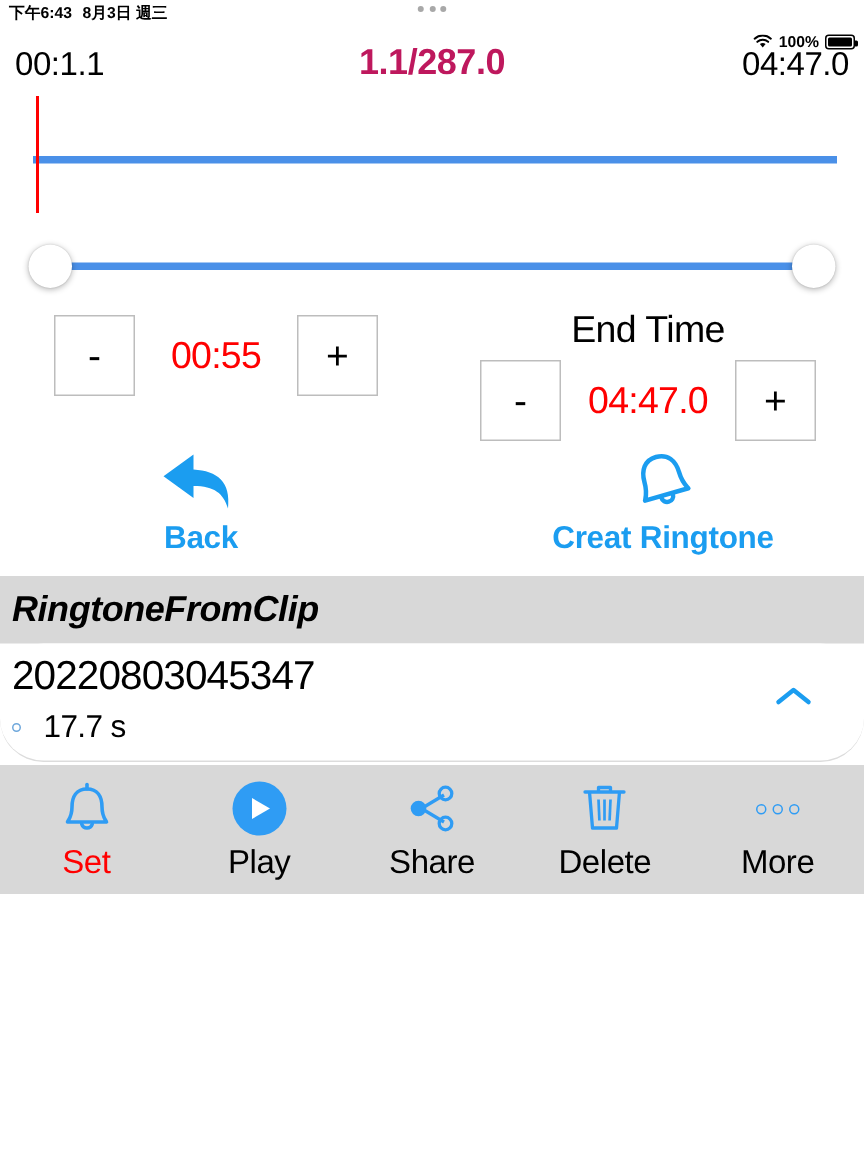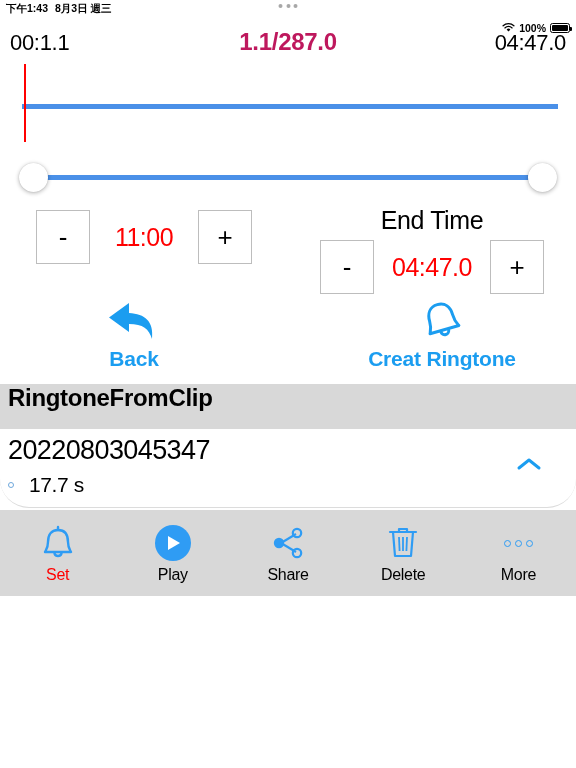--- a/index.html
+++ b/index.html
@@ -84,21 +84,21 @@
   .act-ring { left: 352px; }
   .pause-circle {
     width: 46px; height: 46px; border-radius: 50%; background: #2f9cf4;
     display: flex; align-items: center; justify-content: center; gap: 5px;
   }
   .pause-circle i { width: 6px; height: 20px; background: #fff; border-radius: 1.5px; display: block; }
 
   
   .section-hdr {
     position: absolute; top: 384px; left: 0; width: 576px; height: 45px;
-    background: #d8d8d8; display: flex; align-items: flex-start;
+    background: #d8d8d8; display: flex; align-items: center; font-style: italic;
   }
   .section-hdr span { font-size: 24px; font-weight: bold; color: #000; margin-left: 8px; letter-spacing: -0.3px; }
 
   
   .list-item {
     position: absolute; top: 429px; left: 0; width: 576px; height: 79px;
     background: #fff; border-bottom: 1px solid #dcdcdc; border-radius: 29px;
   }
   .li-title { position: absolute; left: 8px; top: 6px; font-size: 27px; color: #000; letter-spacing: -0.6px; }
   .li-sub { position: absolute; left: 8px; top: 44px; display: flex; align-items: center; gap: 15px; }
@@ -109,41 +109,41 @@
   
   .toolbar {
     position: absolute; top: 510px; left: 0; width: 576px; height: 86px;
     background: #d8d8d8; display: flex; align-items: center;
   }
   .tb-item {
     flex: 1; display: flex; flex-direction: column; align-items: center; justify-content: center;
     height: 100%;
   }
   .tb-glyph { height: 42px; display: flex; align-items: center; justify-content: center; }
-  .tb-label { font-size: 16px; color: #000; margin-top: 2px; letter-spacing: -0.3px; }
+  .tb-label { font-size: 22px; color: #000; margin-top: 2px; letter-spacing: -0.3px; }
   .tb-label.red { color: #ff0000; }
   .play-circle {
     width: 36px; height: 36px; border-radius: 50%; background: #2f9cf4;
     display: flex; align-items: center; justify-content: center;
   }
   .play-circle i {
     display: block; width: 0; height: 0; margin-left: 3px;
     border-left: 12px solid #fff; border-top: 7px solid transparent; border-bottom: 7px solid transparent;
   }
   .dots3 { display: flex; gap: 4px; }
   .dots3 span { width: 7px; height: 7px; border-radius: 50%; border: 1.5px solid #2f9cf4; display: block; }
 </style>
 </head>
 <body>
 
 <div class="screen">
 
   <div class="statusbar">
     <div class="sb-left">
-      <span>下午1:43</span>
+      <span>下午6:43</span>
       <span>8月3日 週三</span>
     </div>
     <div class="sb-right">
       <span class="wifi">
         <svg width="13" height="10" viewBox="0 0 13 10">
           <path d="M6.5 8.6 L4.6 6.4 A3 3 0 0 1 8.4 6.4 Z" fill="#000"></path>
           <path d="M2.9 4.9 A5.4 5.4 0 0 1 10.1 4.9" stroke="#000" stroke-width="1.3" fill="none" stroke-linecap="round"></path>
           <path d="M1.1 2.8 A8 8 0 0 1 11.9 2.8" stroke="#000" stroke-width="1.3" fill="none" stroke-linecap="round"></path>
         </svg>
       </span>
@@ -175,21 +175,21 @@
     <div class="slider-track"></div>
     <div class="knob left"></div>
     <div class="knob right"></div>
   </div>
 
   <div class="trim">
 
     <div class="trim-col">
       <div class="trim-ctrls">
         <div class="stepper">-</div>
-        <div class="trim-val">11:00</div>
+        <div class="trim-val">00:55</div>
         <div class="stepper">+</div>
       </div>
     </div>
 
     <div class="trim-col">
       <div class="trim-title">End Time</div>
       <div class="trim-ctrls">
         <div class="stepper">-</div>
         <div class="trim-val wide">04:47.0</div>
         <div class="stepper">+</div>

